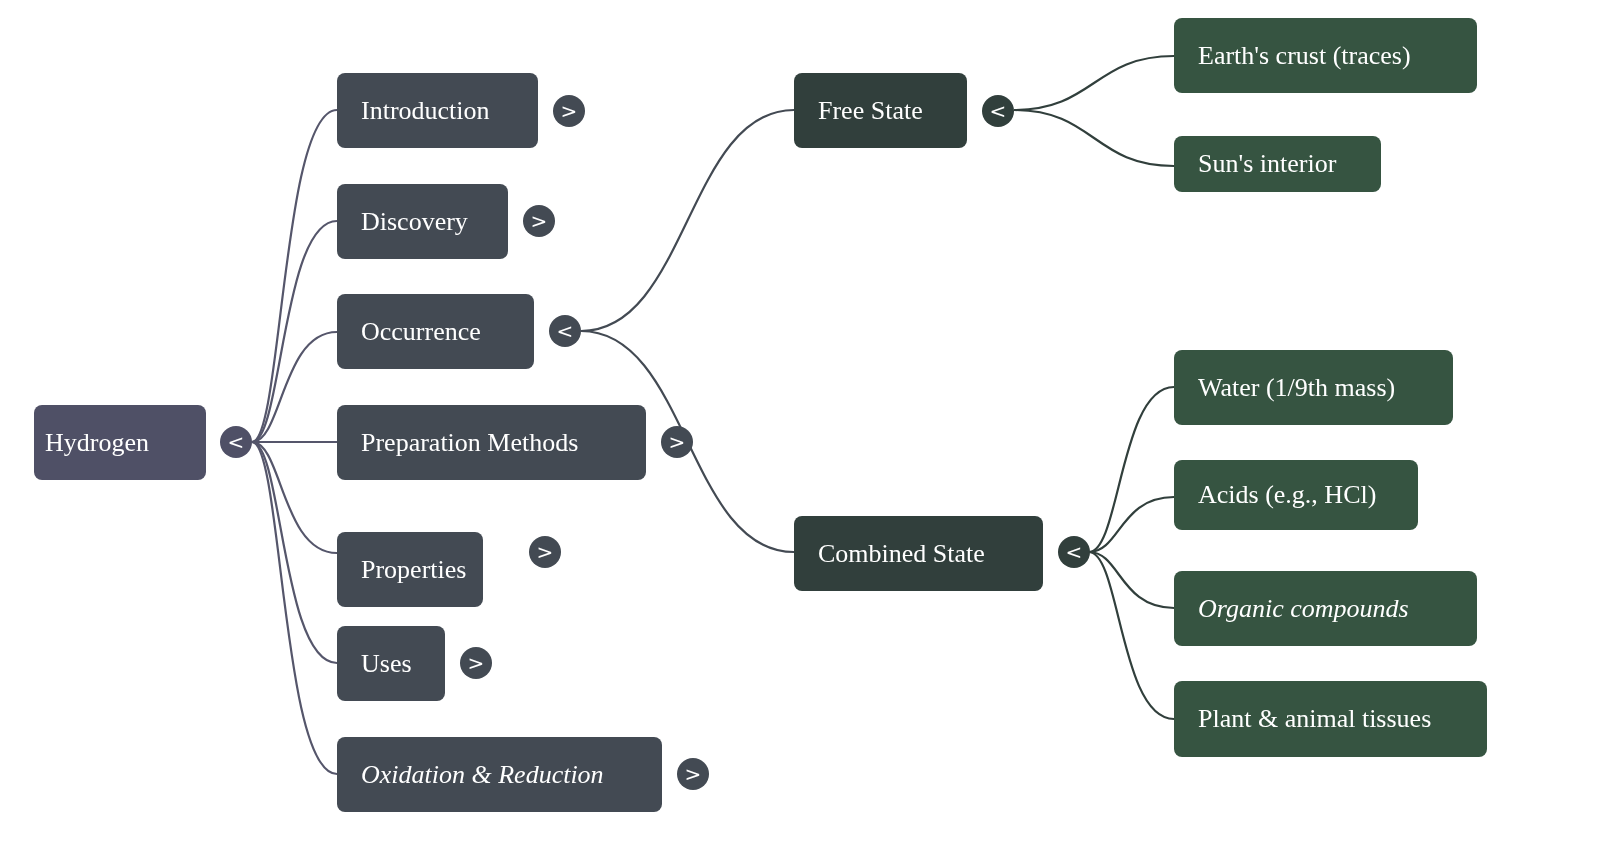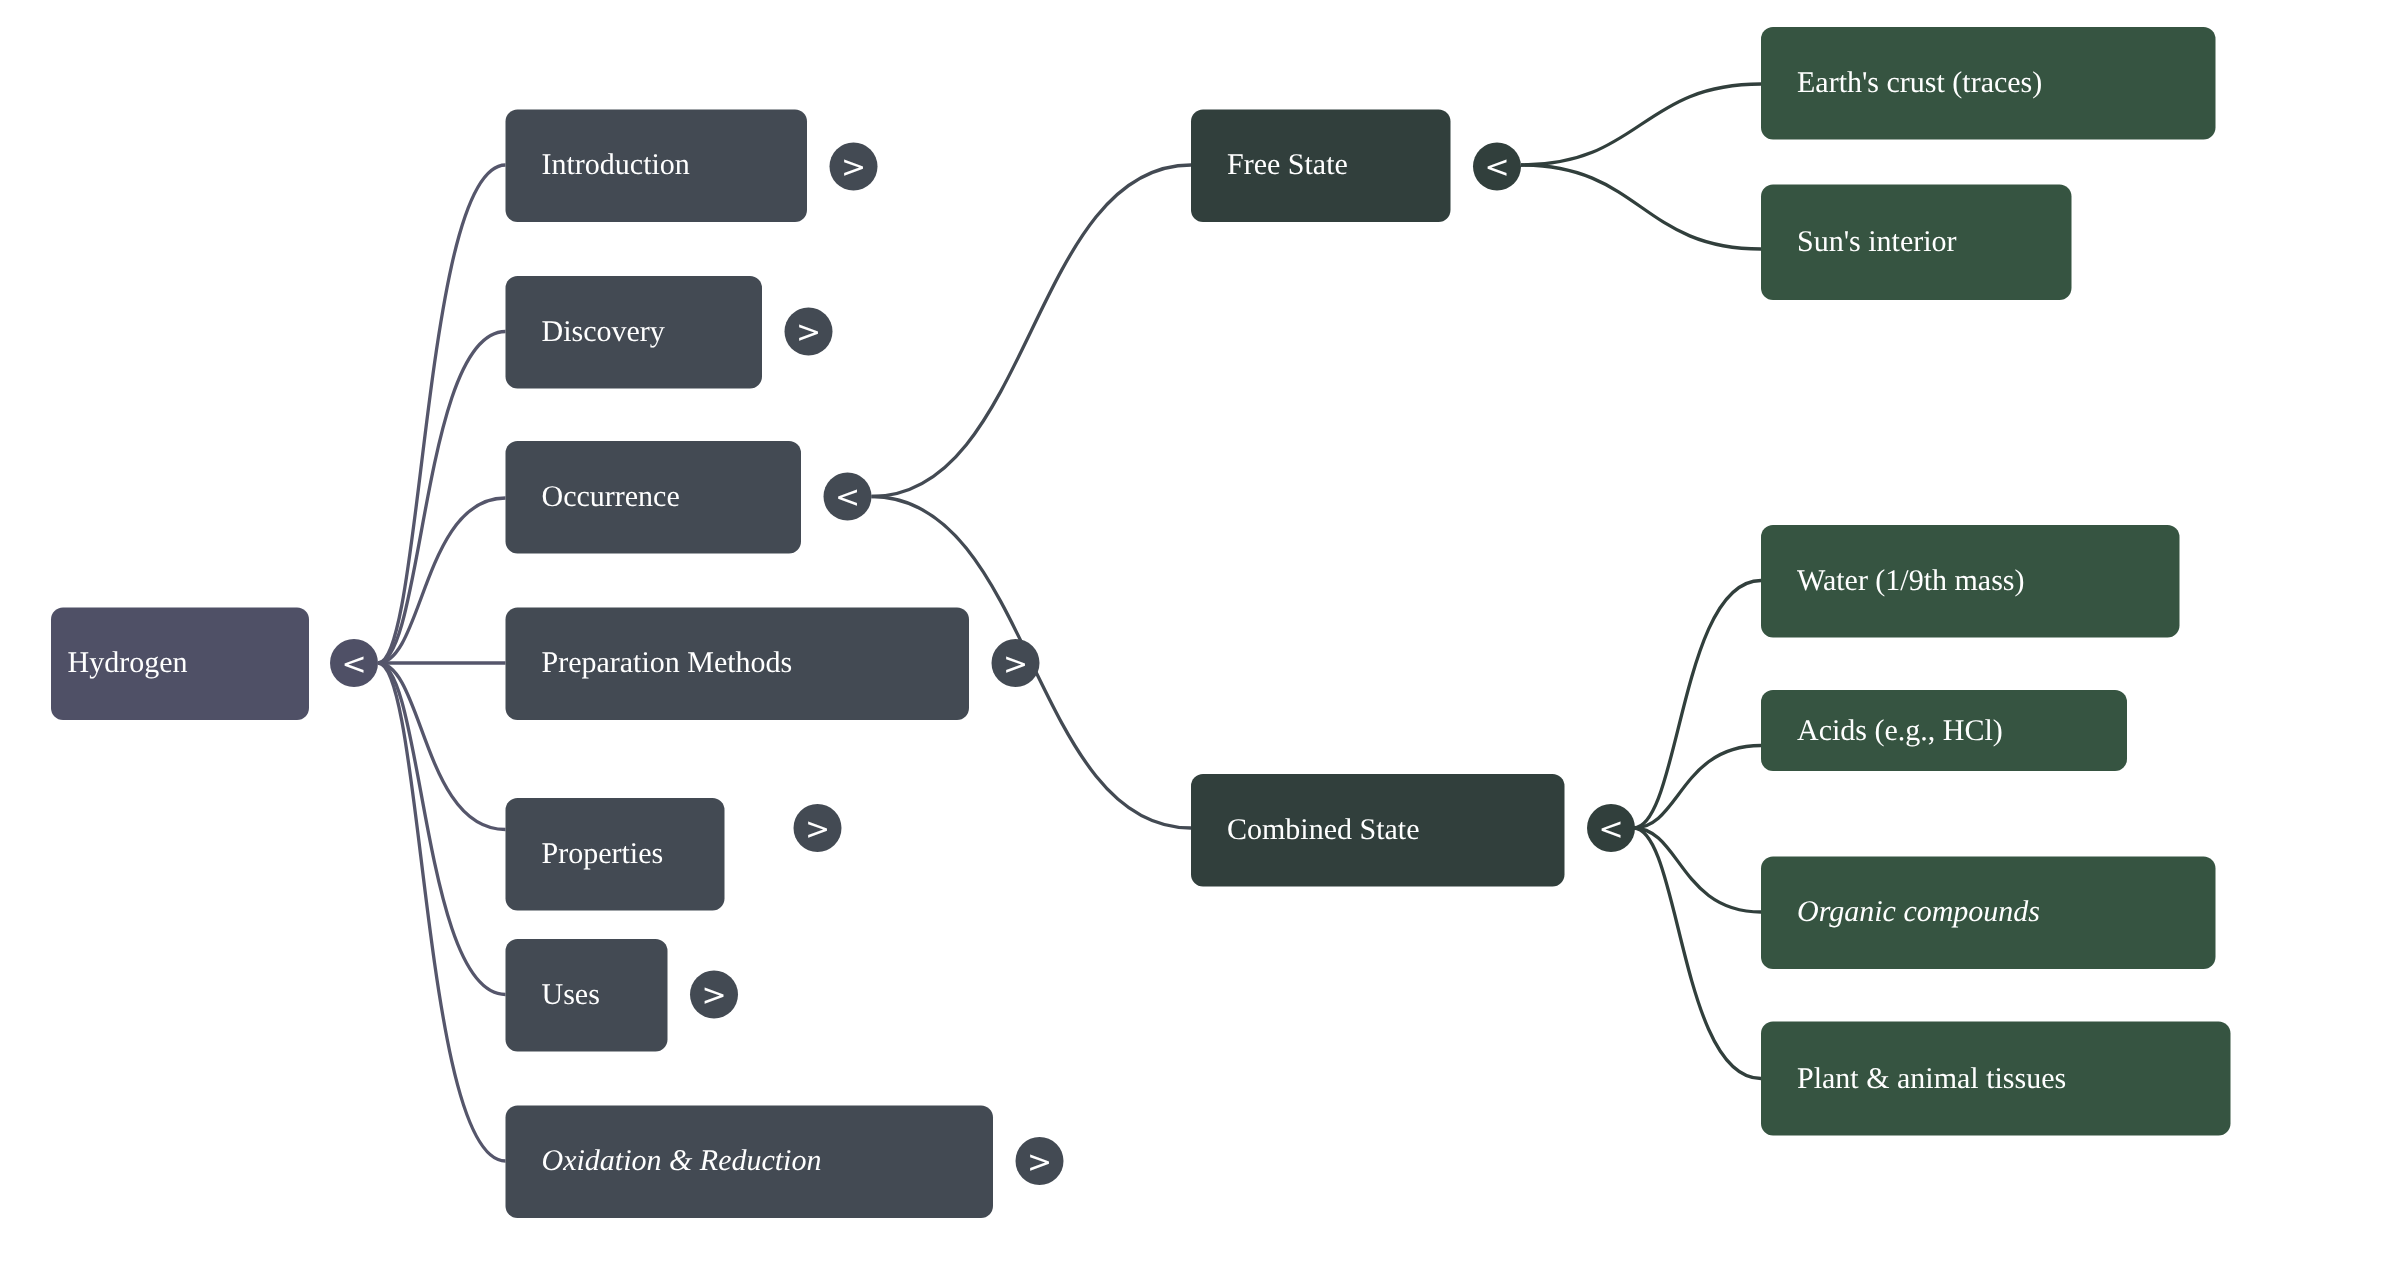--- a/index.html
+++ b/index.html
@@ -1,20 +1,20 @@
 <!DOCTYPE html>
 <html><head>
 <meta charset="utf-8">
 <style>
   html, body { margin:0; padding:0; background:#ffffff; }
   body { width:1600px; height:847px; position:relative; overflow:hidden;
          font-family:"Liberation Serif", "DejaVu Serif", serif; }
   #edges { position:absolute; left:0; top:0; width:1600px; height:847px; }
   .node { position:absolute; box-sizing:border-box; border-radius:8px; color:#fff;
-          font-size:20px; display:flex; align-items:center; padding-left:24px;
+          font-size:26px; display:flex; align-items:center; padding-left:24px;
           white-space:nowrap; cursor:pointer; }
   .node.root { background:#4f5066; }
   .node.l1 { background:#434a53;text-align:center; }
   .node.l2 { background:#313f3c; }
   .node.l3 { background:#365441; }
   .toggle { position:absolute; width:32px; height:32px; border-radius:50%;
             color:#fff; font-family:"DejaVu Sans", sans-serif; font-size:20px;
             display:flex; align-items:center; justify-content:center; cursor:pointer;
             box-sizing:border-box; line-height:1; }
   .toggle.root { background:#4f5066; }
@@ -108,27 +108,27 @@
 <div class="node l2" style="left:794px;top:516px;width:249px;height:75px;">
   <span>Combined State</span>
 </div>
 <div class="toggle l2" style="left:1058px;top:536px;">
   <span>&lt;</span>
 </div>
 
 <div class="node l3" style="left:1174px;top:18px;width:303px;height:75px;">
   <span>Earth's crust (traces)</span>
 </div>
-<div class="node l3" style="left:1174px;top:123px;width:207px;height:77px;">
+<div class="node l3" style="left:1174px;top:136px;width:207px;height:56px;">
   <span>Sun's interior</span>
 </div>
 <div class="node l3" style="left:1174px;top:350px;width:279px;height:75px;">
   <span>Water (1/9th mass)</span>
 </div>
-<div class="node l3" style="left:1174px;top:460px;width:244px;height:54px;">
+<div class="node l3" style="left:1174px;top:460px;width:244px;height:70px;">
   <span>Acids (e.g., HCl)</span>
 </div>
 <div class="node l3" style="left:1174px;top:571px;width:303px;height:75px;font-style:italic;">
   <span>Organic compounds</span>
 </div>
 <div class="node l3" style="left:1174px;top:681px;width:313px;height:76px;">
   <span>Plant &amp; animal tissues</span>
 </div>
 
 </body></html>

